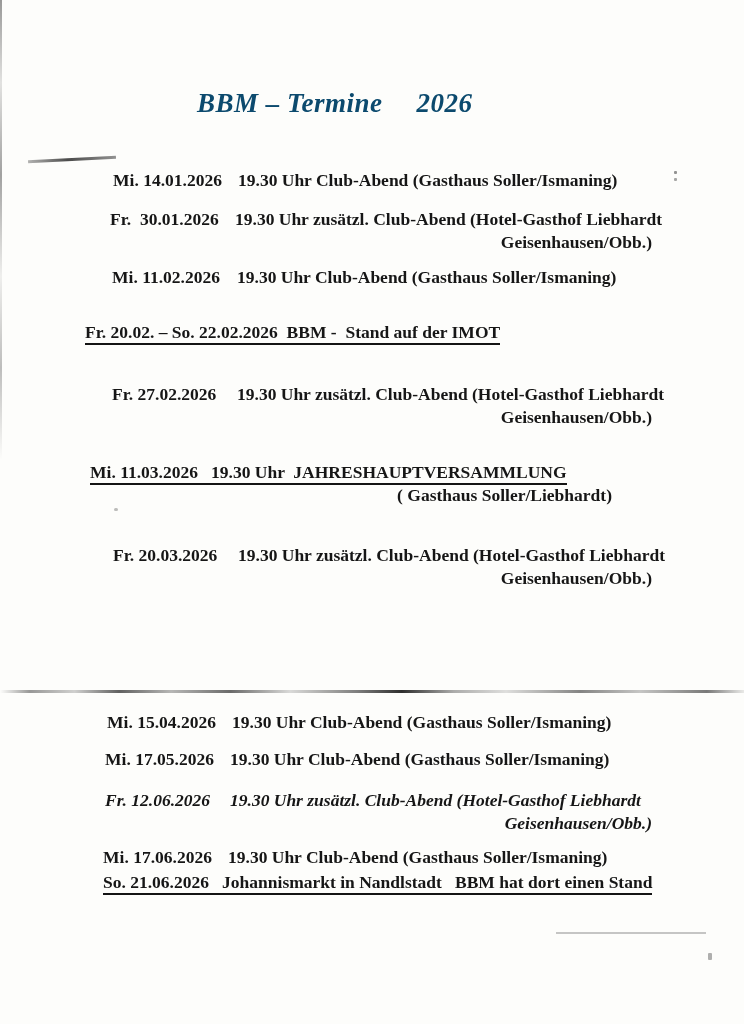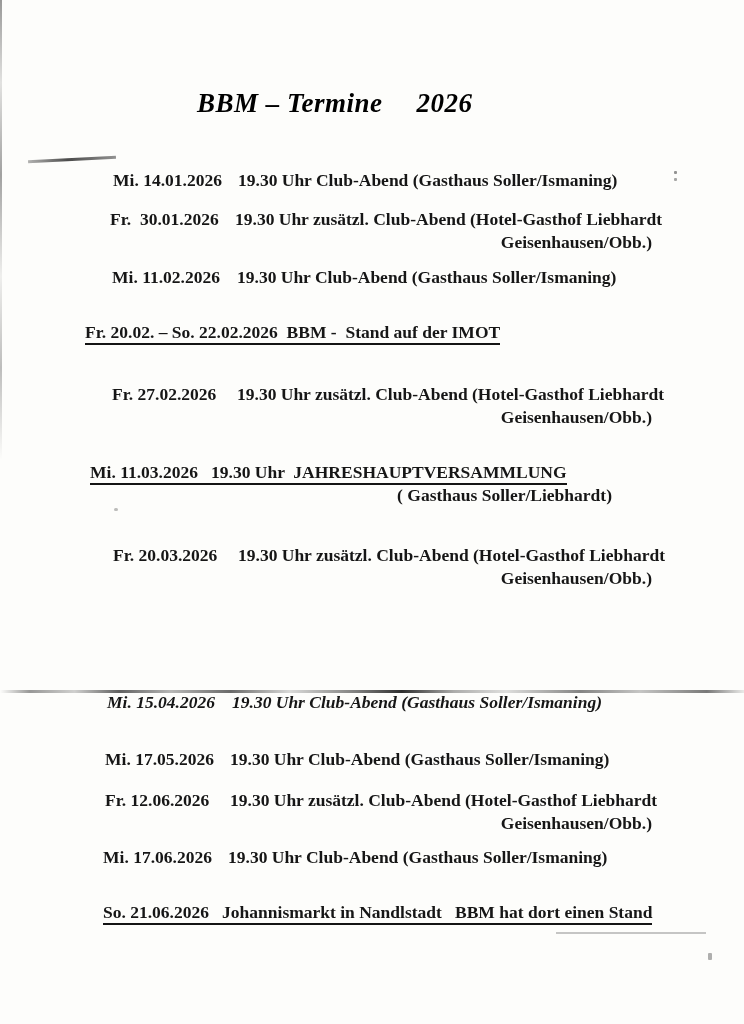--- a/index.html
+++ b/index.html
@@ -14,21 +14,21 @@
     width:744px;height:1024px;
     background:#fdfdfb;
     color:#161616;
     font-weight:700;
     font-size:17.5px;
   }
   
   .title{
     position:absolute; top:88px; left:197px;
     font-size:27px; font-style:italic; font-weight:700;
-    letter-spacing:.5px; white-space:pre; color:#000000;
+    letter-spacing:.5px; white-space:pre; color:#0c4a6e;
   }
   .title .year{ margin-left:34px; }
   
   .section{ position:absolute; left:0; top:0; width:744px; height:1024px; }
   .entry{ position:absolute; left:0; width:744px; line-height:23px; white-space:pre; }
   .entry .date{ display:inline-block; width:125px; white-space:pre; }
   .entry .body, .entry .full{ white-space:pre; }
   .u{ border-bottom:2.4px solid #141414; padding-bottom:1px; }
   .cont{ text-align:right; padding-right:92px; white-space:pre; }
 
@@ -36,25 +36,25 @@
   #section-0 .entry:nth-child(1){ top:169px; } #section-0 .entry:nth-child(1) .line{ padding-left:113px; }
   #section-0 .entry:nth-child(2){ top:208px; } #section-0 .entry:nth-child(2) .line{ padding-left:110px; }
   #section-0 .entry:nth-child(3){ top:266px; } #section-0 .entry:nth-child(3) .line{ padding-left:112px; }
   #section-0 .entry:nth-child(4){ top:321px; } #section-0 .entry:nth-child(4) .line{ padding-left:85px; }
   #section-0 .entry:nth-child(5){ top:383px; } #section-0 .entry:nth-child(5) .line{ padding-left:112px; }
   #section-0 .entry:nth-child(6){ top:461px; } #section-0 .entry:nth-child(6) .line{ padding-left:90px; }
   #section-0 .entry:nth-child(6) .cont{ padding-right:132px; }
   #section-0 .entry:nth-child(7){ top:544px; } #section-0 .entry:nth-child(7) .line{ padding-left:113px; }
 
   
-  #section-1 .entry:nth-child(1){ top:691px;font-style:italic; } #section-1 .entry:nth-child(1) .line{ padding-left:107px; }
+  #section-1 .entry:nth-child(1){ top:711px; } #section-1 .entry:nth-child(1) .line{ padding-left:107px; }
   #section-1 .entry:nth-child(2){ top:748px; } #section-1 .entry:nth-child(2) .line{ padding-left:105px; }
-  #section-1 .entry:nth-child(3){ top:789px; } #section-1 .entry:nth-child(3) .line{ padding-left:105px; }
+  #section-1 .entry:nth-child(3){ top:789px;font-style:italic; } #section-1 .entry:nth-child(3) .line{ padding-left:105px; }
   #section-1 .entry:nth-child(4){ top:846px; } #section-1 .entry:nth-child(4) .line{ padding-left:103px; }
-  #section-1 .entry:nth-child(5){ top:901px; } #section-1 .entry:nth-child(5) .line{ padding-left:103px; }
+  #section-1 .entry:nth-child(5){ top:871px; } #section-1 .entry:nth-child(5) .line{ padding-left:103px; }
 
   
   .edge-line{
     position:absolute; left:0; top:0; width:2px; height:460px;
     background:linear-gradient(180deg,
       rgba(70,70,70,.55) 0%, rgba(70,70,70,.15) 18%,
       rgba(70,70,70,.5) 38%, rgba(70,70,70,.08) 60%,
       rgba(70,70,70,.35) 80%, rgba(70,70,70,0) 100%);
   }
   .pen-dash{

